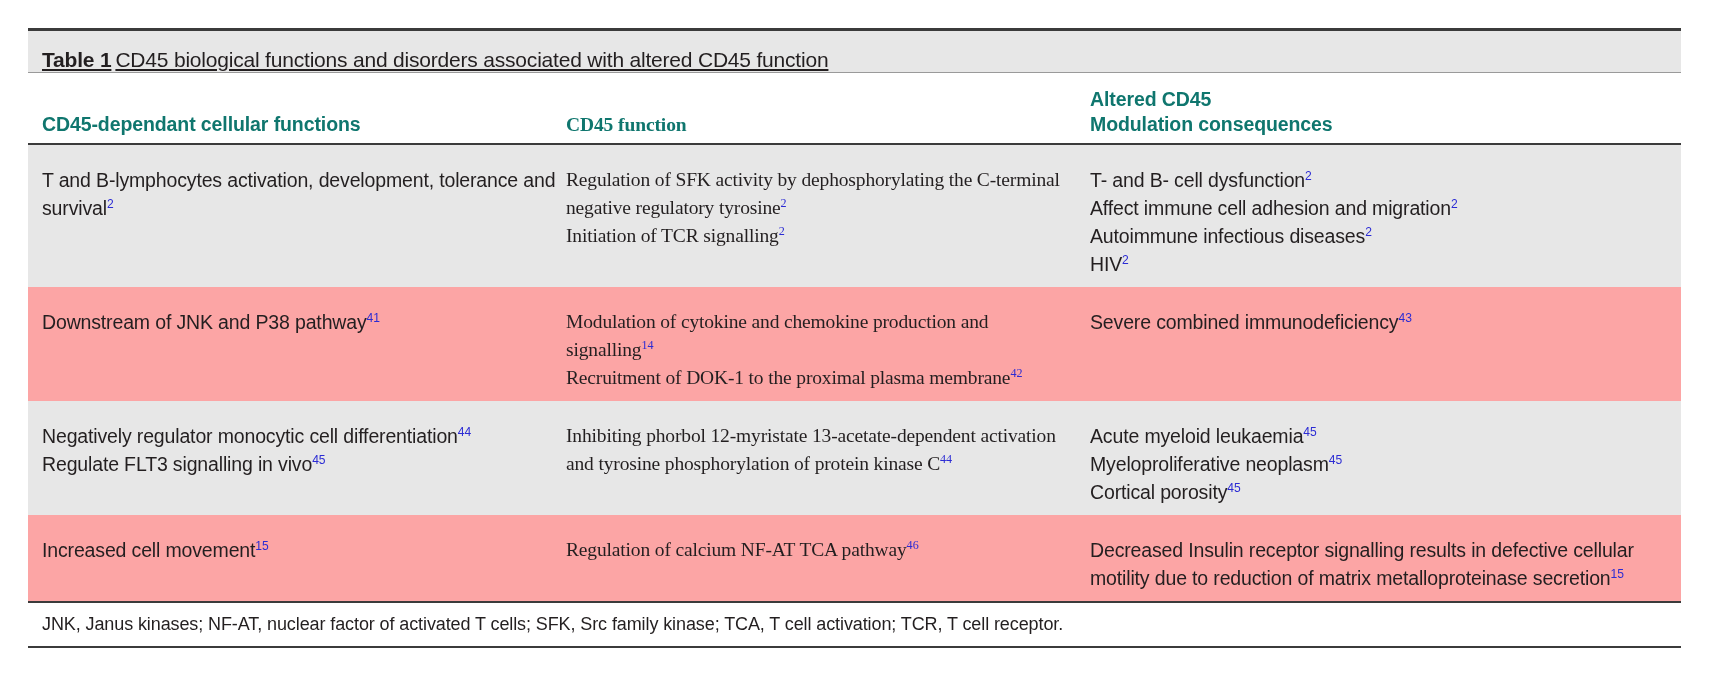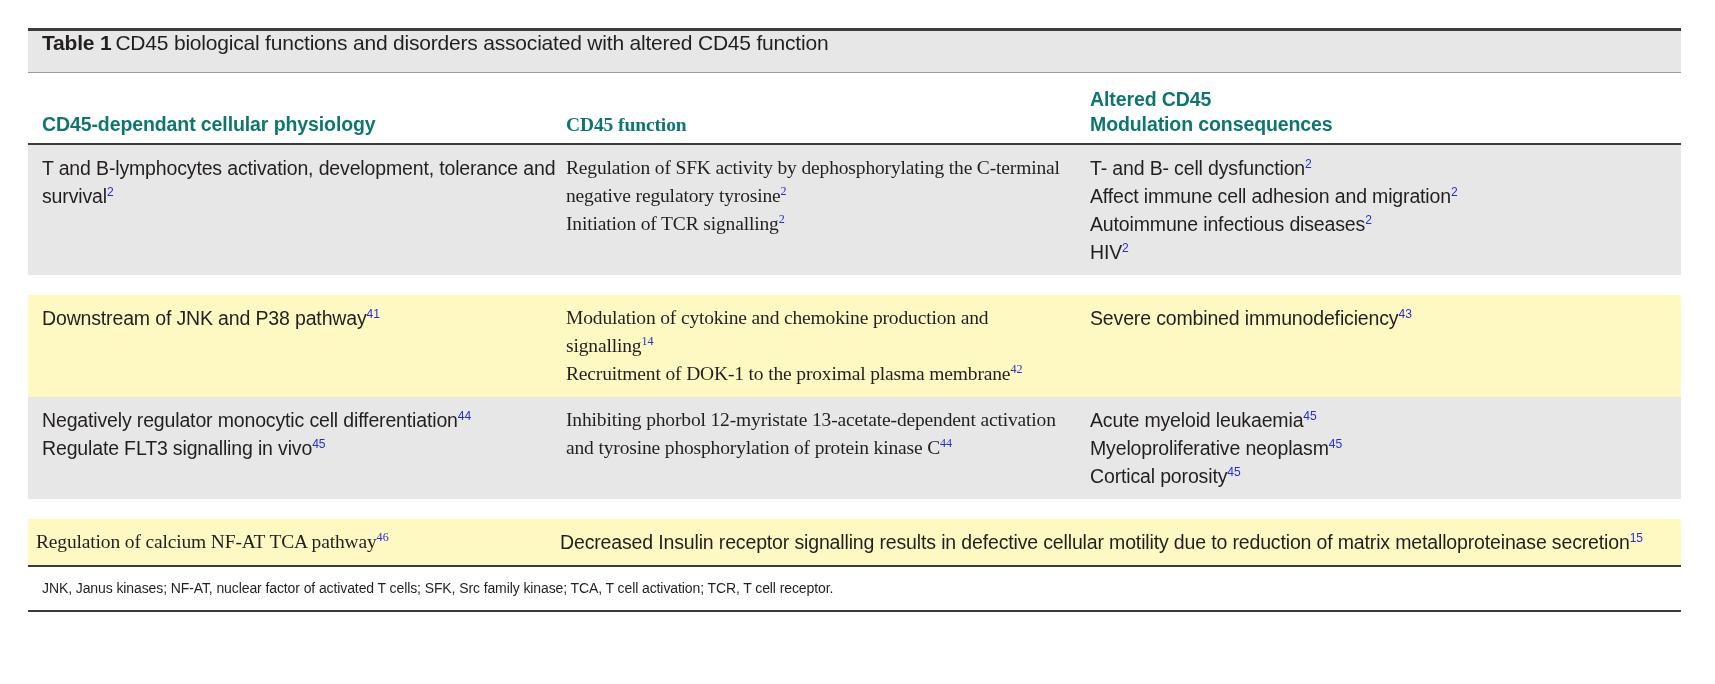--- a/index.html
+++ b/index.html
@@ -22,23 +22,24 @@
     width: 1653px;
   }
 
   
   .title-bar {
     background: #e7e7e7;
     border-top: 3px solid #3b3b3b;
     border-bottom: 1px solid #9a9a9a;
     height: 45px;
     display: flex;
-    align-items: flex-start;
+    align-items: flex-end;
     padding-left: 14px;
     box-sizing: border-box;
+    text-decoration: underline;
   }
   .title-label {
     font-weight: bold;
     font-size: 21px;
     color: #231f20;
     letter-spacing: -0.2px;
   }
   .title-text {
     font-size: 21px;
     color: #231f20;
@@ -62,25 +63,25 @@
     font-weight: bold;
     font-size: 19.5px;
     line-height: 25px;
     color: #0f766e;
     letter-spacing: -0.1px;
   }
 
   
   .body-row {
     display: flex;
-    padding-top: 9px;
+    padding-top: 21px;
     padding-bottom: 9px;
   }
   .row-shaded { background: #e7e7e7; }
-  .row-plain  { background: #fef9c3; margin-top: 20px; }
+  .row-plain  { background: #fca5a5; }
 
   .cell {
     font-size: 19.5px;
     line-height: 28px;
     color: #231f20;
     letter-spacing: -0.15px;
   }
   .cell div { white-space: normal; }
 
   sup {
@@ -90,40 +91,40 @@
     line-height: 0;
     letter-spacing: 0;
   }
 
   
   .foot-sep-top {
     border-top: 2px solid #3b3b3b;
   }
   .footer {
     padding: 9px 14px 10px 14px;
-    font-size: 14px;
+    font-size: 18px;
     line-height: 24px;
     color: #231f20;
     letter-spacing: -0.1px;
     border-bottom: 2px solid #3b3b3b;
   }
 </style>
 </head>
 <body>
 
 <div class="table-wrap">
 
   <div class="title-bar">
     <span class="title-label">Table 1</span>
     <span class="title-text">CD45 biological functions and disorders associated with altered CD45 function</span>
   </div>
 
   <div class="head-row">
     <div class="col-1">
-      <div class="head-cell">CD45-dependant cellular physiology</div>
+      <div class="head-cell">CD45-dependant cellular functions</div>
     </div>
     <div class="col-2">
       <div class="head-cell">CD45 function</div>
     </div>
     <div class="col-3">
       <div class="head-cell">Altered CD45</div>
       <div class="head-cell">Modulation consequences</div>
     </div>
   </div>
 
@@ -181,20 +182,25 @@
         </div>
         <div class="col-3">
           <div class="cell">
             <div>Acute myeloid leukaemia<sup>45</sup></div>
             <div>Myeloproliferative neoplasm<sup>45</sup></div>
             <div>Cortical porosity<sup>45</sup></div>
           </div>
         </div>
       </div>
       <div class="body-row row-plain">
+        <div class="col-1">
+          <div class="cell">
+            <div>Increased cell movement<sup>15</sup></div>
+          </div>
+        </div>
         <div class="col-2">
           <div class="cell">
             <div>Regulation of calcium NF-AT TCA pathway<sup>46</sup></div>
           </div>
         </div>
         <div class="col-3">
           <div class="cell">
             <div>Decreased Insulin receptor signalling results in defective cellular motility due to reduction of matrix metalloproteinase secretion<sup>15</sup></div>
           </div>
         </div>

